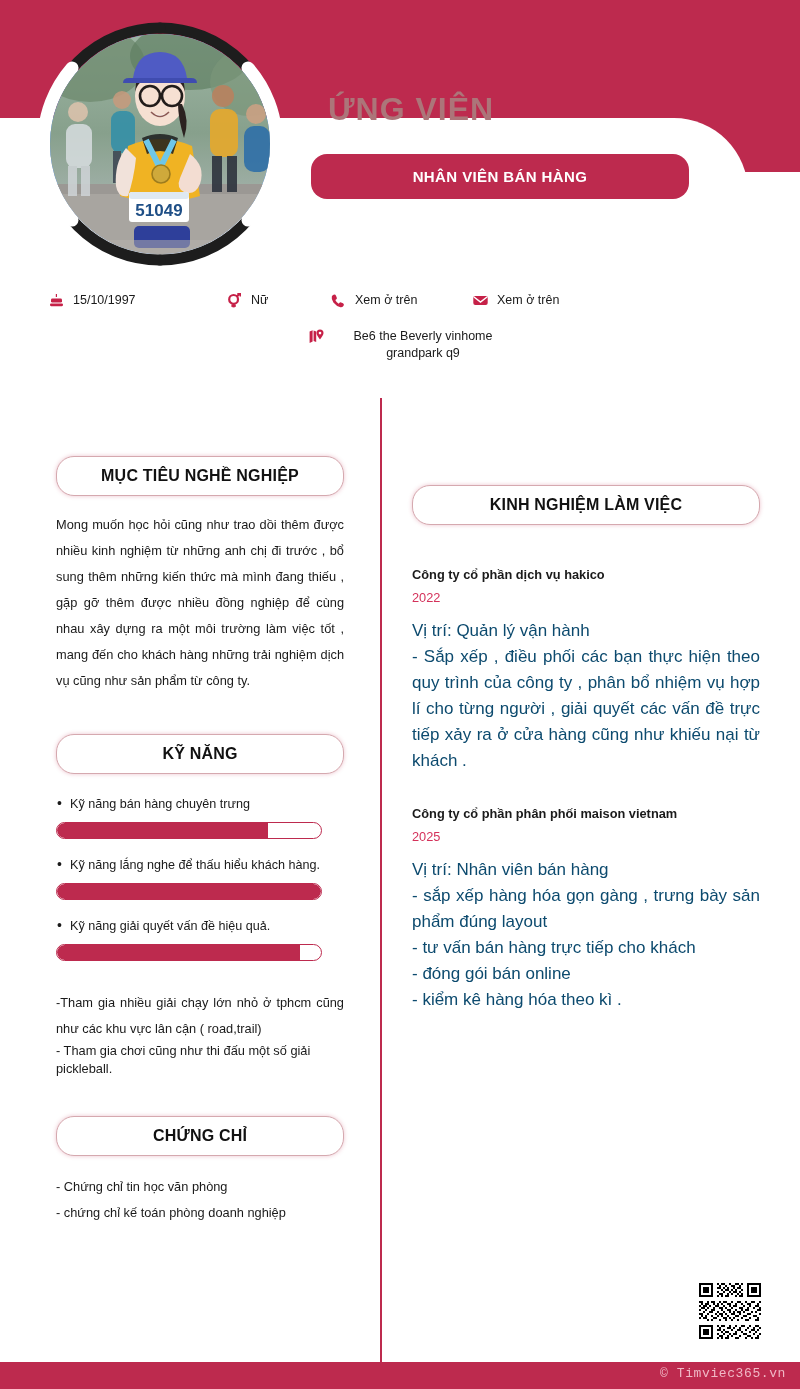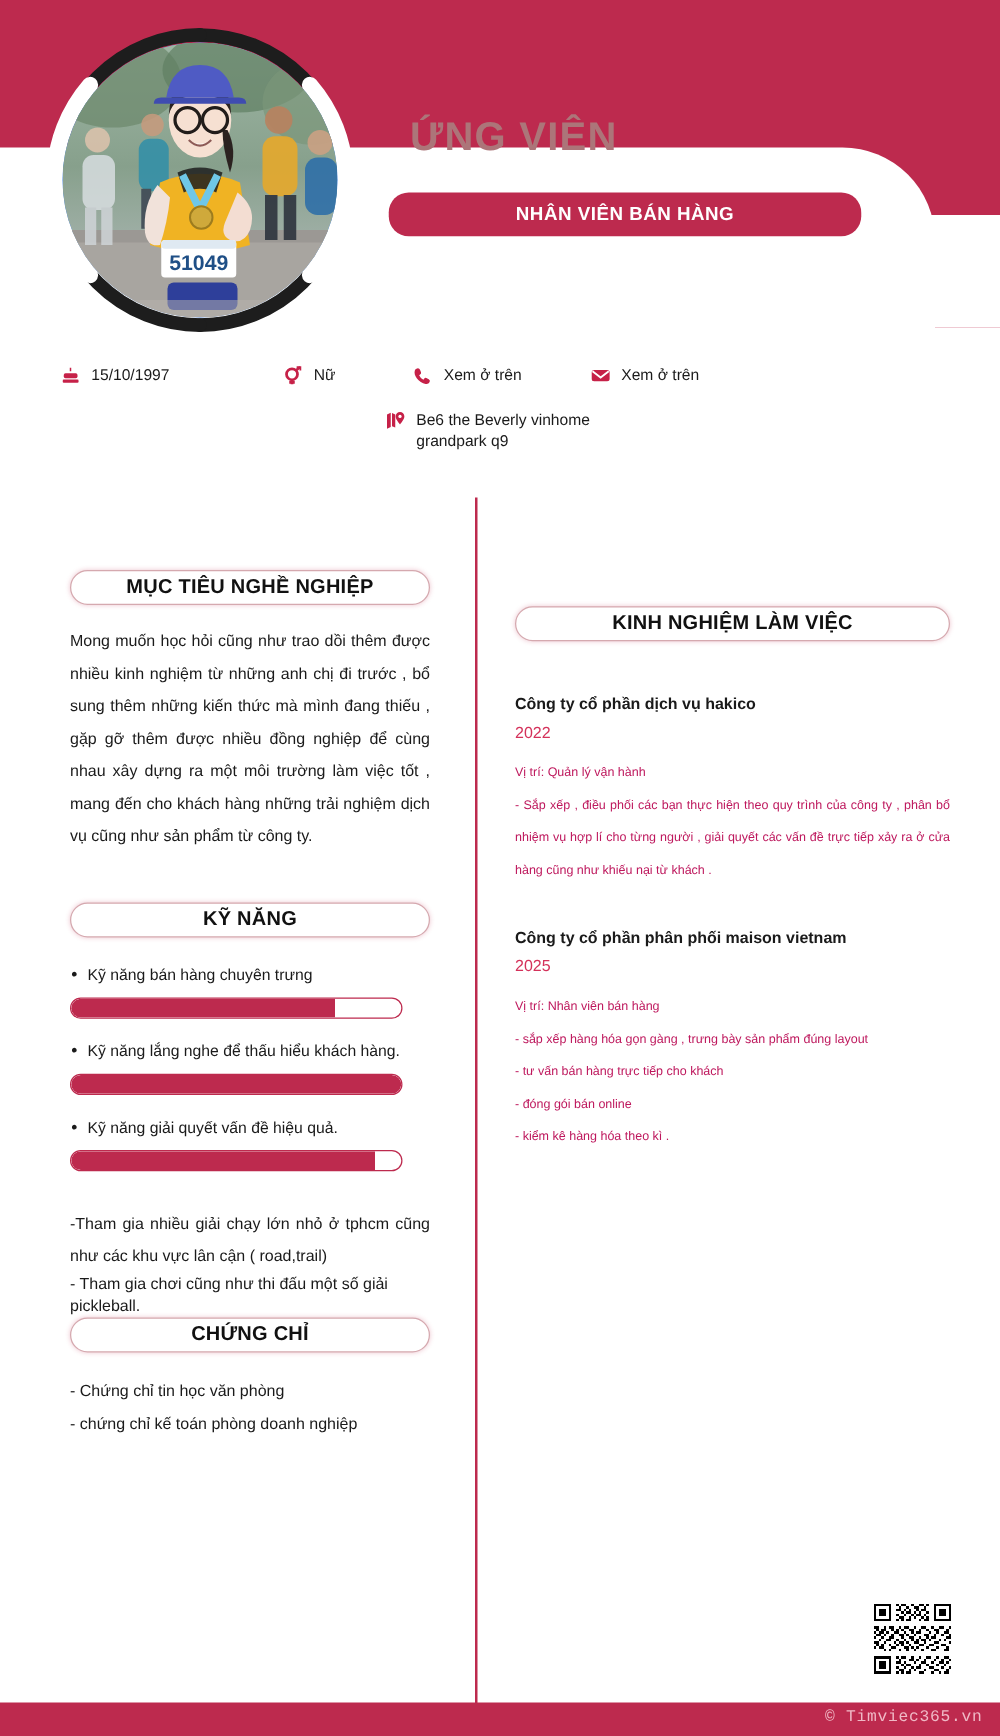--- a/index.html
+++ b/index.html
@@ -76,21 +76,21 @@
     font-weight: bold;
     letter-spacing: 1px;
     color: #ac7579;
     line-height: 42px;
   }
   .title-pill {
     position: absolute;
     left: 311px;
     top: 154px;
     width: 378px;
-    height: 35px;
+    height: 45px;
     background: #bd2a4e;
     border-radius: 16px;
     color: #ffffff;
     font-size: 15px;
     font-weight: bold;
     letter-spacing: 0.4px;
     display: flex;
     align-items: center;
     justify-content: center;
   }
@@ -118,37 +118,37 @@
     align-items: center;
     justify-content: center;
     color: #c62148;
     flex: 0 0 16px;
   }
   .contact .ico svg { display: block; }
   .c-dob  { left: 48px;  top: 10px; }
   .c-sex  { left: 226px; top: 10px; }
   .c-tel  { left: 330px; top: 10px; }
   .c-mail { left: 472px; top: 10px; }
-  .c-addr { left: 308px; top: 46px; width: 230px; }
+  .c-addr { left: 308px; top: 46px; width: 230px; text-align: center; }
   .c-addr .txt { max-width: 180px; }
 
   
   .divider {
     position: absolute;
     left: 380px;
     top: 398px;
     width: 2px;
     height: 966px;
     background: #bd2a4e;
   }
 
   
   .pill {
     position: relative;
-    height: 28px;
+    height: 40px;
     border-radius: 18px;
     background: #ffffff;
     border: 1.5px solid #d5a9af;
     box-shadow: 0 0 4px rgba(189,42,78,0.28);
     display: flex;
     align-items: center;
     justify-content: center;
     font-size: 16px;
     font-weight: bold;
     color: #111111;
@@ -222,23 +222,23 @@
     line-height: 20px;
   }
   .job-year {
     font-size: 12.8px;
     color: #d4315a;
     line-height: 22px;
     margin-top: 2px;
   }
   .job-desc {
     margin-top: 9px;
-    font-size: 10px;
+    font-size: 17px;
     line-height: 26px;
-    color: #be185d;
+    color: #0c4a6e;
     text-align: justify;
   }
   .job-desc .ln { display: block; }
 
   
   .qr {
     position: absolute;
     left: 697px;
     top: 1281px;
     width: 70px;
@@ -455,21 +455,21 @@
           </div>
         </div>
       </div>
     </div>
 
     <div class="block" style="margin-top:26px;">
       <div class="body-text" style="margin-top:29px;line-height:26px;">-Tham gia nhiều giải chạy lớn nhỏ ở tphcm cũng như các khu vực lân cận ( road,trail)</div>
       <div class="body-text left" style="margin-top:0;line-height:18px;">- Tham gia chơi cũng như thi đấu một số giải pickleball.</div>
     </div>
 
-    <div class="block" style="">
+    <div class="block" style="margin-top:38px;">
       <div class="pill">CHỨNG CHỈ</div>
       <div class="body-text left" style="margin-top:18px;">- Chứng chỉ tin học văn phòng</div>
       <div class="body-text left" style="margin-top:0;">- chứng chỉ kế toán phòng doanh nghiệp</div>
     </div>
   </div>
 
   <div class="col-right">
     <div class="pill">KINH NGHIỆM LÀM VIỆC</div>
 
     <div class="job" style="margin-top:40px;">

